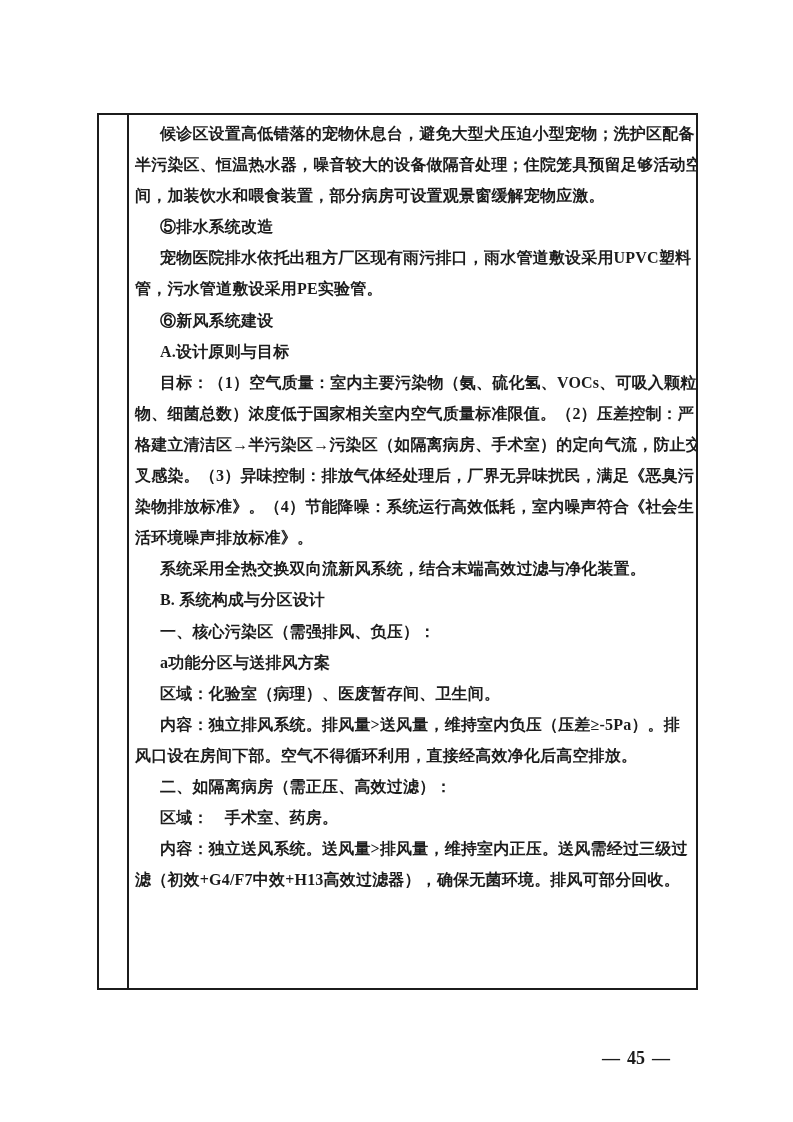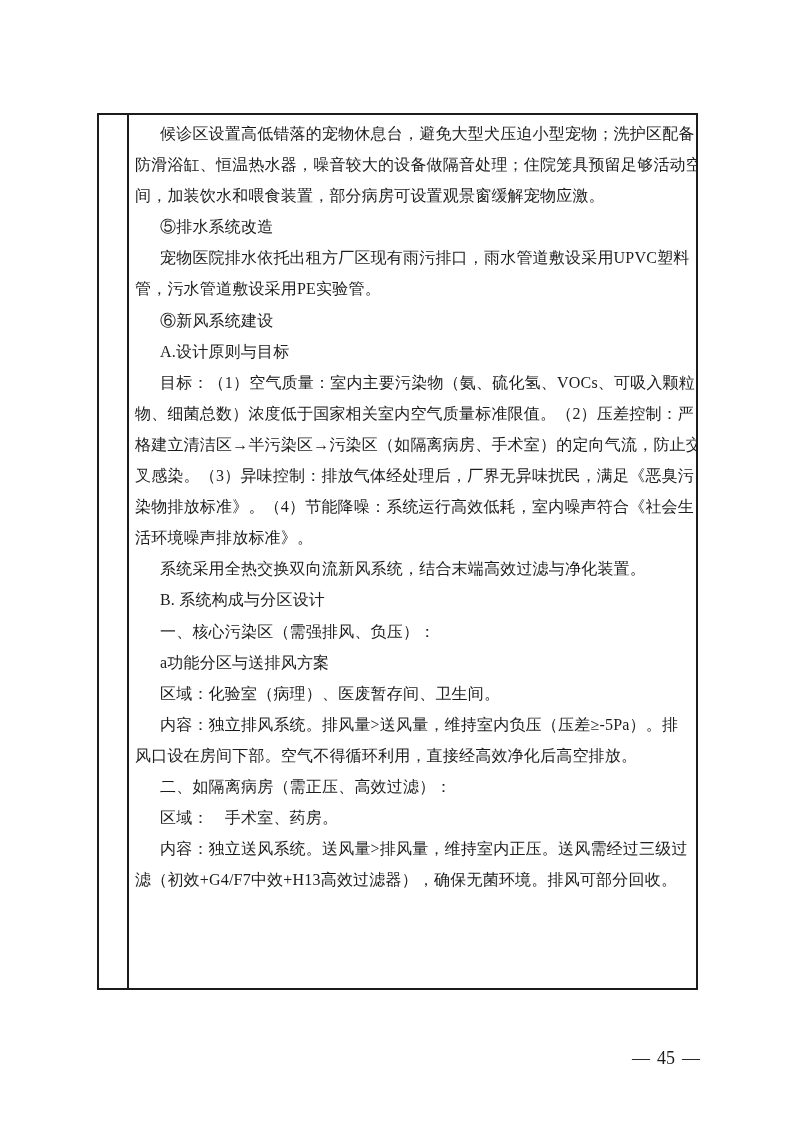--- a/index.html
+++ b/index.html
@@ -8,20 +8,21 @@
     background: #ffffff;
   }
   .page {
     position: relative;
     width: 793px;
     height: 1122px;
     background: #ffffff;
     font-family: "Liberation Serif", serif;
     color: #1c1c1c;
     overflow: hidden;
+    font-weight: bold;
   }
   .doc-table {
     position: absolute;
     left: 97px;
     top: 113px;
     width: 601px;
     height: 877px;
     border: 2px solid #1c1c1c;
     box-sizing: border-box;
     display: flex;
@@ -46,39 +47,39 @@
     color: #1c1c1c;
   }
   .line.indent {
     padding-left: 25px;
   }
   .footer {
     position: absolute;
     top: 1048px;
     left: 595px;
     width: 112px;
-    text-align: right;
+    text-align: left;
     font-size: 18px;
     color: #1c1c1c;
     white-space: nowrap;
   }
   .footer .dash {
     margin: 0 7px;
   }
 </style>
 </head>
 <body>
 
 <div class="page">
   <div class="doc-table">
     <div class="left-col"></div>
     <div class="main-col">
       <div id="doc-lines">
           <div class="line indent">候诊区设置高低错落的宠物休息台，避免大型犬压迫小型宠物；洗护区配备</div>
-          <div class="line">防滑浴缸、恒温热水器，噪音较大的设备做隔音处理；住院笼具预留足够活动空</div>
+          <div class="line">半污染区、恒温热水器，噪音较大的设备做隔音处理；住院笼具预留足够活动空</div>
           <div class="line">间，加装饮水和喂食装置，部分病房可设置观景窗缓解宠物应激。</div>
           <div class="line indent">⑤排水系统改造</div>
           <div class="line indent">宠物医院排水依托出租方厂区现有雨污排口，雨水管道敷设采用UPVC塑料</div>
           <div class="line">管，污水管道敷设采用PE实验管。</div>
           <div class="line indent">⑥新风系统建设</div>
           <div class="line indent">A.设计原则与目标</div>
           <div class="line indent">目标：（1）空气质量：室内主要污染物（氨、硫化氢、VOCs、可吸入颗粒</div>
           <div class="line">物、细菌总数）浓度低于国家相关室内空气质量标准限值。（2）压差控制：严</div>
           <div class="line">格建立清洁区→半污染区→污染区（如隔离病房、手术室）的定向气流，防止交</div>
           <div class="line">叉感染。（3）异味控制：排放气体经处理后，厂界无异味扰民，满足《恶臭污</div>

